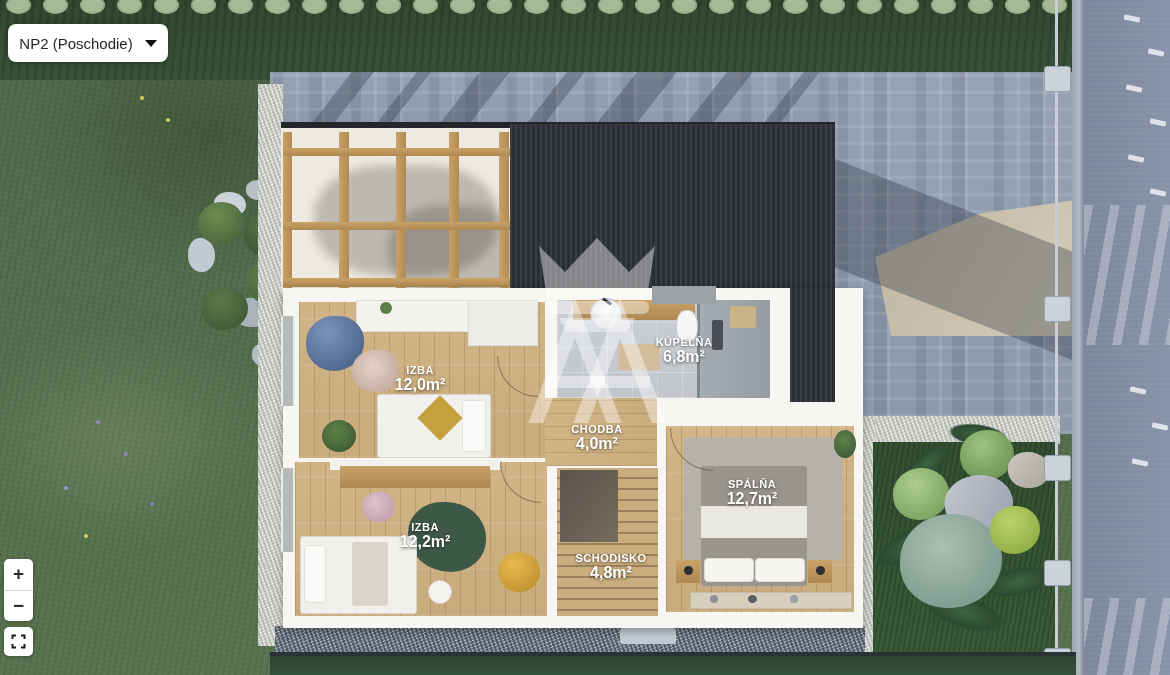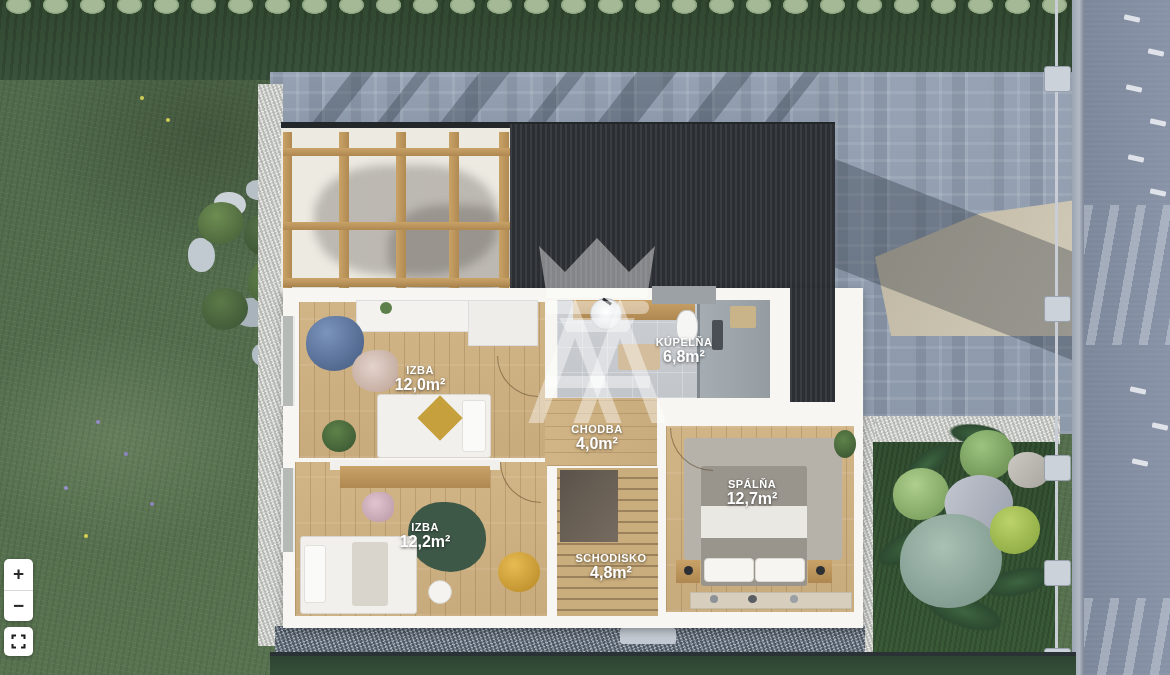--- a/index.html
+++ b/index.html
@@ -292,20 +292,24 @@
   </div>
   <div class="rlabel" style="left:752px;top:493px">
     <span class="rname">SPÁLŇA</span>
     <span class="rarea">12,7m²</span>
   </div>
   <div class="rlabel" style="left:611px;top:567px">
     <span class="rname">SCHODISKO</span>
     <span class="rarea">4,8m²</span>
   </div>
 
+  <div class="abs dropdown">
+    <span>NP2 (Poschodie)</span>
+    <span class="caret"></span>
+  </div>
 
   <div class="abs zoombox">
     <div class="zbtn">+</div>
     <div class="zdiv"></div>
     <div class="zbtn">−</div>
   </div>
 
   <div class="abs fsbtn">
     <svg width="15" height="15" viewBox="0 0 15 15">
       <path d="M1.5 5 V1.5 H5 M10 1.5 H13.5 V5 M13.5 10 V13.5 H10 M5 13.5 H1.5 V10" fill="none" stroke="#1c1c1c" stroke-width="2"></path>

